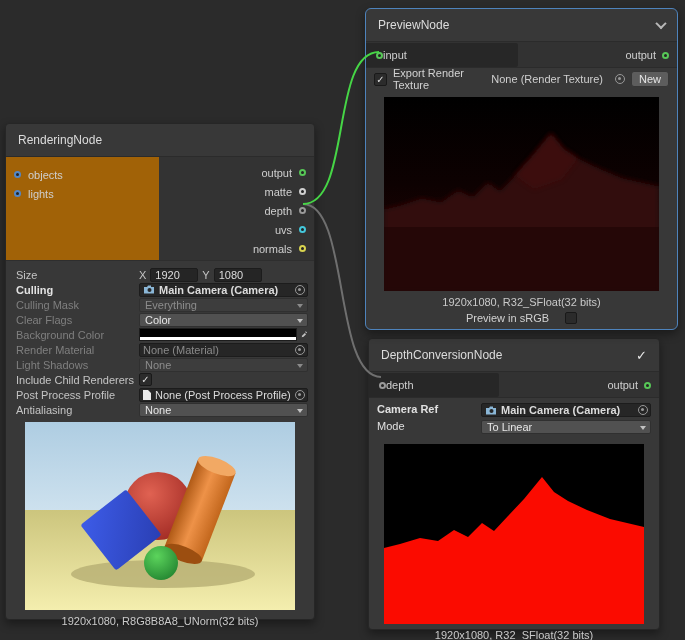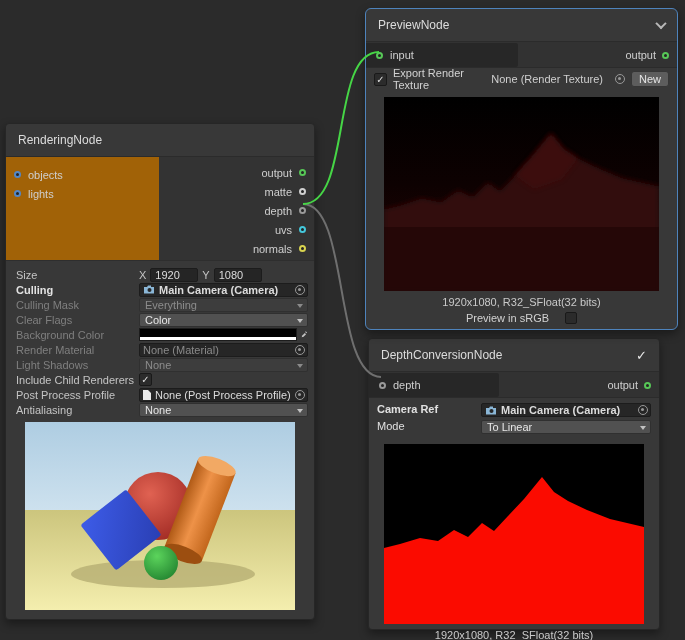--- a/index.html
+++ b/index.html
@@ -48,21 +48,21 @@
   .color-field{width:158px;height:13px;border:1px solid #1c1c1c;display:flex;flex-direction:column;flex:none}
   .color-main{flex:1;background:#000}
   .color-alpha{height:3px;background:#fff}
   .checkbox{width:13px;height:13px;background:#2b2b2b;border:1px solid #191919;border-radius:2px;color:#dedede;font-size:10px;line-height:12px;text-align:center;flex:none}
   .preview-img{display:block;margin:3px auto 0;background:#000}
   .preview-caption{text-align:center;color:#c9c9c9;margin-top:5px;font-size:11px}
   
   .node-preview{left:365px;top:8px;width:313px;height:322px;border:1px solid var(--selection-blue,#4e83bc);border-radius:6px;z-index:2}
   .pn-header{height:30px}
   .io-row{position:relative;height:26px;background:#323232;border-bottom:1px solid #2b2b2b}
-  .in-pill{position:absolute;left:0;top:1px;height:24px;background:#272727;display:flex;align-items:center;gap:7px;padding:0 10px;border-radius:0 2px 2px 0}
+  .in-pill{position:absolute;left:0;top:1px;height:24px;background:#272727;display:flex;align-items:center;padding:0 10px;border-radius:0 2px 2px 0}
   .pill-w-lg{width:152px}
   .pill-w-sm{width:130px}
   .out-side{position:absolute;right:8px;top:0;height:26px;display:flex;align-items:center;gap:6px}
   .export-row{height:22px;display:flex;align-items:center;gap:6px;padding:0 8px}
   .export-value{color:#cfcfcf;margin-left:4px;white-space:nowrap}
   .spacer{flex:1}
   .btn-new{background:#5d5d5d;border:1px solid #363636;border-radius:3px;height:16px;line-height:14px;padding:0 7px;color:#e4e4e4;font-size:11px;flex:none}
   .srgb-row{display:flex;align-items:center;justify-content:center;gap:16px;margin-top:4px}
   .checkbox.small{width:12px;height:12px}
   
@@ -246,20 +246,21 @@
       <g transform="translate(175,88) rotate(21)">
         <rect x="-20" y="-47" width="40" height="94" fill="url(#cyl)"></rect>
         <ellipse cx="0" cy="-47" rx="20" ry="7.5" fill="#f2a964"></ellipse>
         <ellipse cx="0" cy="47" rx="20" ry="7.5" fill="#9c4e10"></ellipse>
       </g>
       <g transform="translate(96,108) rotate(-38)">
         <rect x="-29" y="-29" width="58" height="58" rx="3" fill="url(#cube)"></rect>
       </g>
       <circle cx="136" cy="141" r="17" fill="url(#greenS)"></circle>
     </svg>
+    <div class="preview-caption">1920x1080, R8G8B8A8_UNorm(32 bits)</div>
   </div>
 
   <div class="node node-preview">
     <div class="node-header pn-header">
       <span class="title">PreviewNode</span>
       <span class="chevron"></span>
     </div>
     <div class="io-row">
       <div class="in-pill pill-w-lg">
         <span class="dot dot-green"></span>

